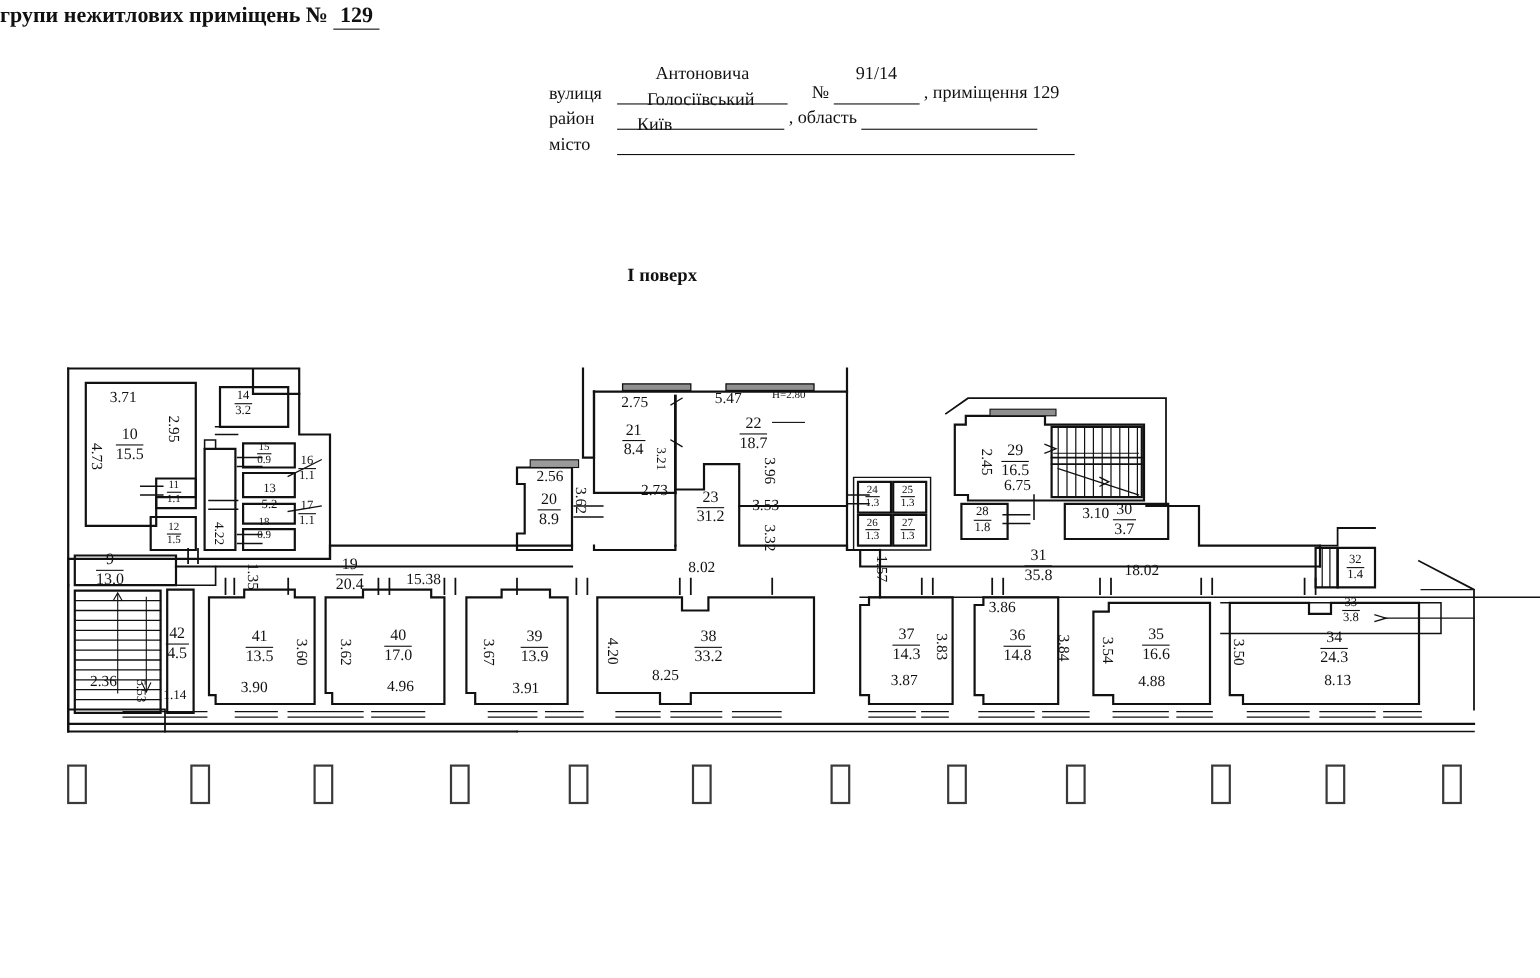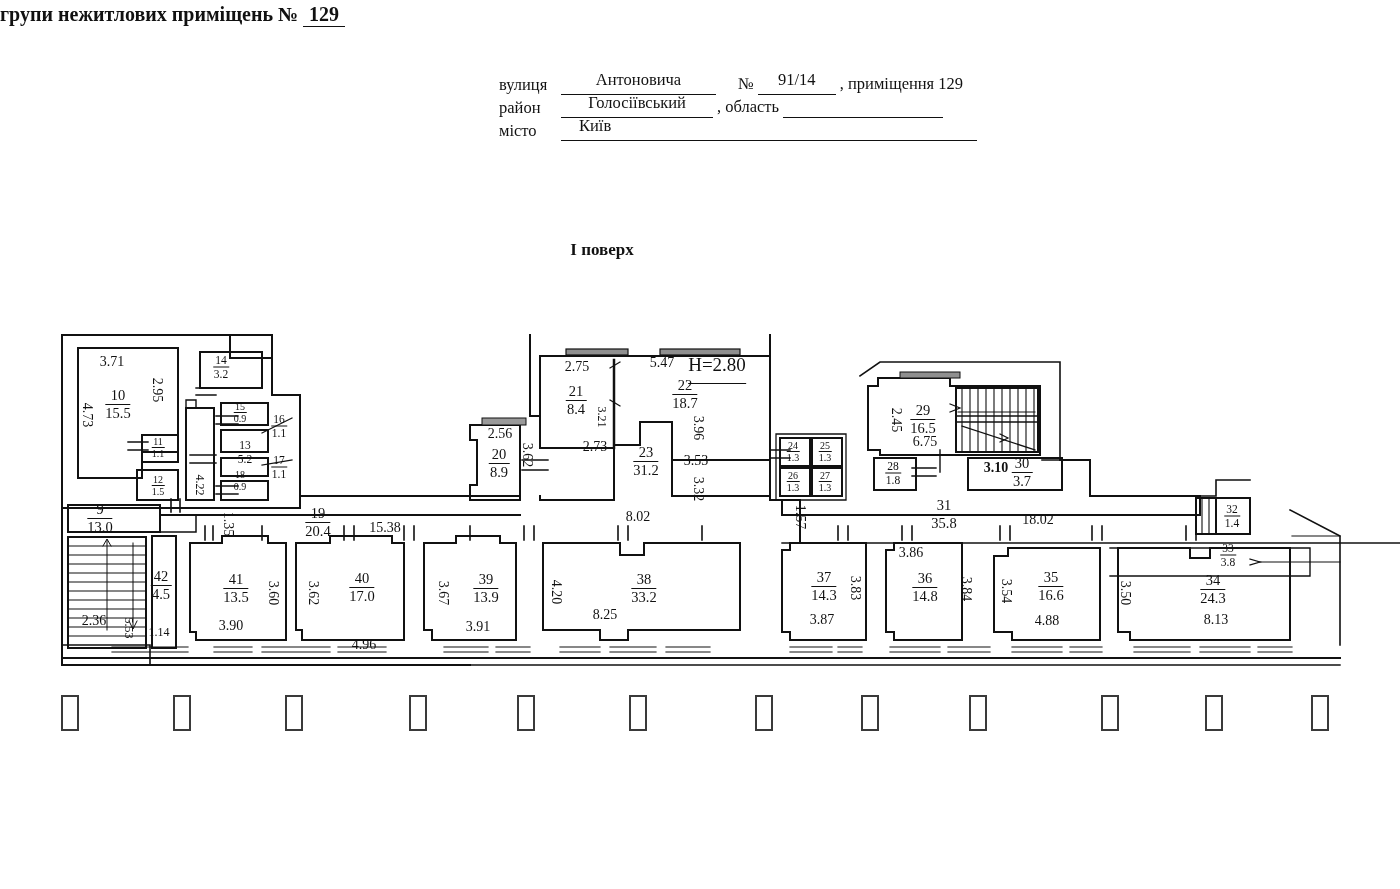--- a/index.html
+++ b/index.html
@@ -48,21 +48,21 @@
   .addr-row {
     display: flex;
     align-items: flex-end;
     height: 23px;
     white-space: nowrap;
   }
   .addr-lbl { width: 62px; }
   .rule {
     border-bottom: 1.2px solid #111;
     text-align: center;
-    padding-bottom: 4px;
+    padding-bottom: 17px;
   }
   .plain { padding: 0 4px 1px 4px; }
 
   .scale-line {
     position: absolute;
     left: 0; top: 178px;
     width: 1400px;
     text-align: center;
     font-weight: bold;
     font-size: 17.5px;
@@ -112,25 +112,25 @@
     position: absolute;
     font-size: 14px;
     white-space: nowrap;
     transform: translate(-50%, -50%);
   }
   .dim.v { writing-mode: vertical-rl; text-orientation: mixed; }
   .dim.s { font-size: 12px; }
 
   .hnote {
     position: absolute;
-    font-size: 19px;
+    font-size: 10px;
     white-space: nowrap;
     transform: translate(-50%, -50%);
     border-bottom: 1.3px solid #111;
-    padding-bottom: 7px;
+    padding-bottom: 19px;
     text-align: right;
   }
 </style>
 </head>
 <body>
 
 <div id="header">
   <div class="title-2">
     <span>групи нежитлових приміщень №</span>
     <span class="num-line">129</span>
@@ -557,39 +557,39 @@
       <div class="dim v" style="left: 87px; top: 115px;">4.73</div>
       <div class="dim v s" style="left: 199px; top: 185px;">4.22</div>
       <div class="dim v" style="left: 228px; top: 224px;">1.35</div>
       <div class="dim" style="left: 385px; top: 228px;">15.38</div>
       <div class="dim" style="left: 94px; top: 321px;">2.36</div>
       <div class="dim v s" style="left: 128px; top: 328px;">5.53</div>
       <div class="dim s" style="left: 159px; top: 332px;">1.14</div>
       <div class="dim" style="left: 231px; top: 326px;">3.90</div>
       <div class="dim v" style="left: 273px; top: 293px;">3.60</div>
       <div class="dim v" style="left: 313px; top: 293px;">3.62</div>
-      <div class="dim" style="left: 364px; top: 325px; margin-top: 20px;">4.96</div>
+      <div class="dim" style="left: 364px; top: 325px;">4.96</div>
       <div class="dim v" style="left: 443px; top: 293px;">3.67</div>
       <div class="dim" style="left: 478px; top: 327px;">3.91</div>
       <div class="dim v" style="left: 556px; top: 292px;">4.20</div>
       <div class="dim" style="left: 605px; top: 315px;">8.25</div>
       <div class="dim" style="left: 638px; top: 217px;">8.02</div>
       <div class="dim" style="left: 500px; top: 134px;">2.56</div>
       <div class="dim v" style="left: 527px; top: 155px;">3.62</div>
       <div class="dim" style="left: 577px; top: 67px;">2.75</div>
       <div class="dim v s" style="left: 601px; top: 117px;">3.21</div>
       <div class="dim" style="left: 595px; top: 147px;">2.73</div>
       <div class="dim" style="left: 662px; top: 63px;">5.47</div>
       <div class="dim v" style="left: 698px; top: 128px;">3.96</div>
       <div class="dim" style="left: 696px; top: 161px;">3.53</div>
       <div class="dim v" style="left: 698px; top: 189px;">3.32</div>
       <div class="dim v" style="left: 800px; top: 217px;">1.57</div>
       <div class="dim v" style="left: 896px; top: 120px;">2.45</div>
       <div class="dim" style="left: 925px; top: 142px;">6.75</div>
-      <div class="dim" style="left: 996px; top: 168px; font-weight: bold;">3.10</div>
+      <div class="dim" style="left: 996px; top: 168px;">3.10</div>
       <div class="dim" style="left: 1038px; top: 220px;">18.02</div>
       <div class="dim" style="left: 822px; top: 320px;">3.87</div>
       <div class="dim v" style="left: 855px; top: 288px;">3.83</div>
       <div class="dim" style="left: 911px; top: 253px;">3.86</div>
       <div class="dim v" style="left: 966px; top: 289px;">3.84</div>
       <div class="dim v" style="left: 1006px; top: 291px;">3.54</div>
       <div class="dim" style="left: 1047px; top: 321px;">4.88</div>
       <div class="dim v" style="left: 1125px; top: 293px;">3.50</div>
       <div class="dim" style="left: 1216px; top: 320px;">8.13</div>
     </div>

